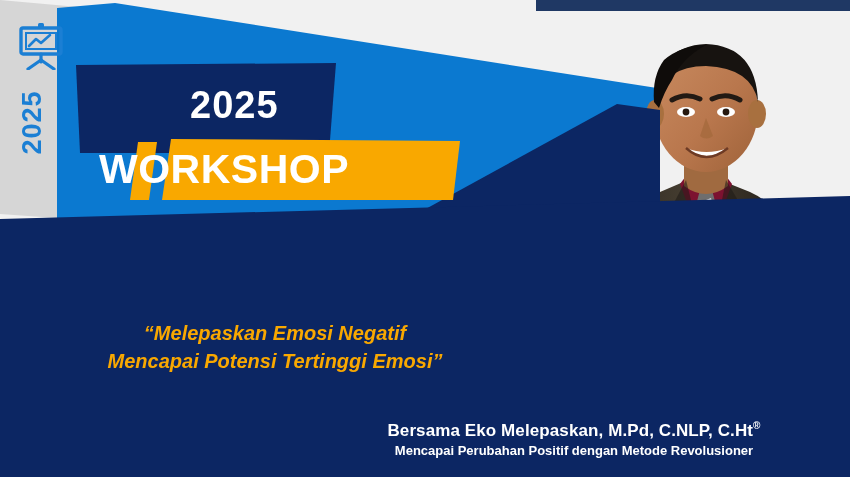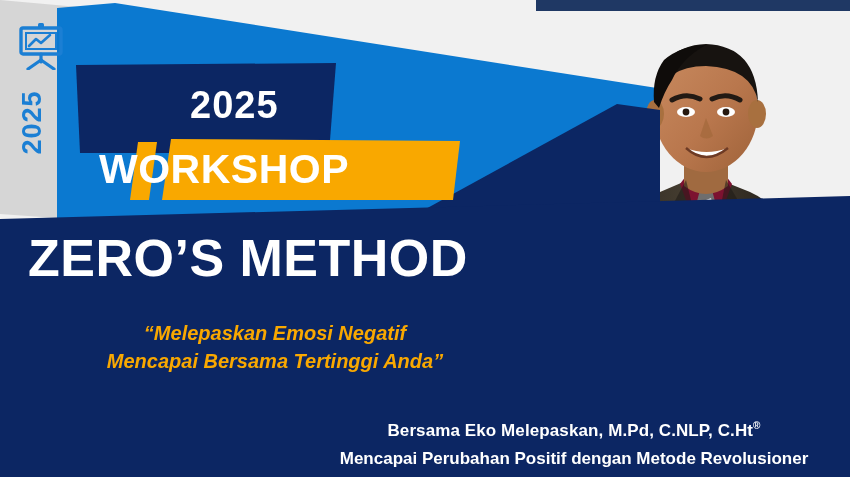--- a/index.html
+++ b/index.html
@@ -201,23 +201,23 @@
     text-align: center;
     color: #ffffff;
   }
   .credit-name {
     font-size: 17px;
     font-weight: bold;
     letter-spacing: 0.1px;
   }
   .credit-name sup { font-size: 10px; }
   .credit-sub {
-    font-size: 17px;
-    font-weight: bold;
-    margin-top: 8px;
+    font-size: 13px;
+    font-weight: bold;
+    margin-top: 2px;
   }
 </style>
 </head>
 <body>
 
 <div id="poster">
 
   <div class="bg-light"></div>
 
   <div class="side-panel"></div>
@@ -328,25 +328,24 @@
   <div class="vertical-year">2025</div>
 
   <div class="year-2025">2025</div>
 
   <div class="workshop-band">
     <div class="band-tick"></div>
     <div class="band-main"></div>
   </div>
   <div class="workshop-text">WORKSHOP</div>
 
-  <div class="main-title">ZERO’S METHOD</div>
 
   <div class="tagline">
     <span>“Melepaskan Emosi Negatif</span>
-    <span>Mencapai Bersama Tertinggi Anda”</span>
+    <span>Mencapai Potensi Tertinggi Emosi”</span>
   </div>
 
   <div class="credit">
     <div class="credit-name"><span>Bersama Eko Melepaskan, M.Pd, C.NLP, C.Ht</span><sup>®</sup></div>
     <div class="credit-sub">Mencapai Perubahan Positif dengan Metode Revolusioner</div>
   </div>
 
 </div>
 
 </body></html>

